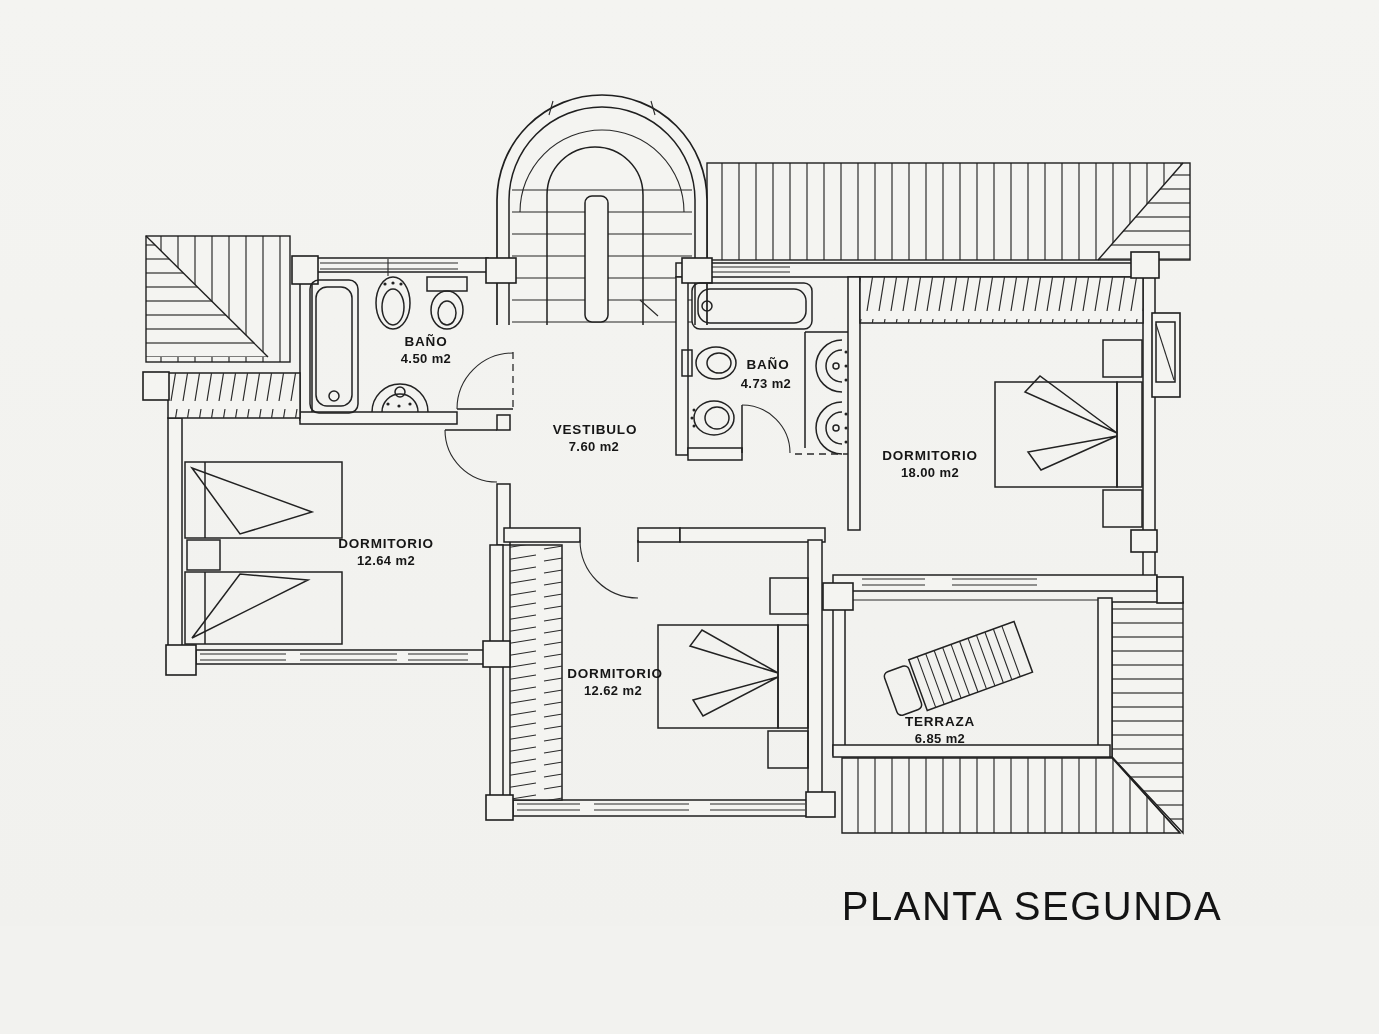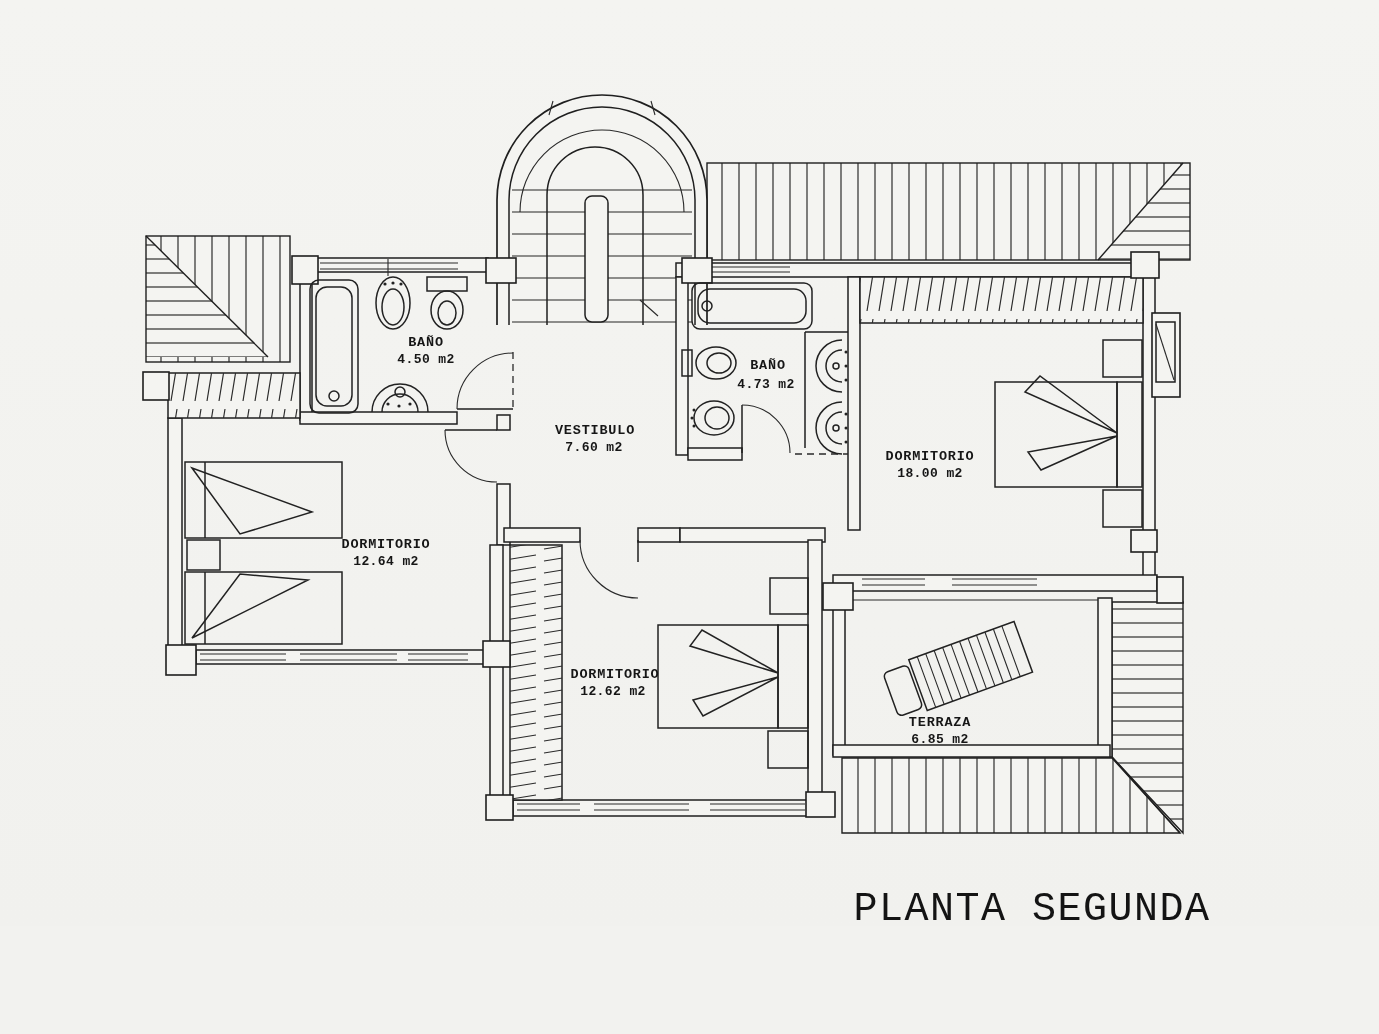--- a/index.html
+++ b/index.html
@@ -1,16 +1,16 @@
 <!DOCTYPE html>
 <html><head>
 <meta charset="utf-8">
 <style>
   html,body{margin:0;padding:0;background:#f2f2ef;}
-  .page{position:relative;width:1379px;height:926px;background:linear-gradient(180deg,#f4f4f1 0%,#f1f1ee 100%);overflow:hidden;font-family:Liberation Mono, monospace;}
+  .page{position:relative;width:1379px;height:926px;background:linear-gradient(180deg,#f4f4f1 0%,#f1f1ee 100%);overflow:hidden;font-family:Liberation Sans, sans-serif;}
   svg{display:block;}
   .w{fill:#f4f4f1;stroke:#1f1f1f;stroke-width:1.5;}
   .blk{fill:#f4f4f1;stroke:#1f1f1f;stroke-width:1.6;}
   .ln{fill:none;stroke:#1f1f1f;stroke-width:1.5;}
   .thin{fill:none;stroke:#2a2a2a;stroke-width:1.1;}
   .fx{fill:none;stroke:#222;stroke-width:1.5;}
   .dash{fill:none;stroke:#2a2a2a;stroke-width:1.3;stroke-dasharray:7 5;}
   .roofline{fill:none;stroke:#1f1f1f;stroke-width:1.4;}
   text{fill:#161616;}
   .room-label{font-size:13.5px;font-weight:bold;letter-spacing:.8px;}

